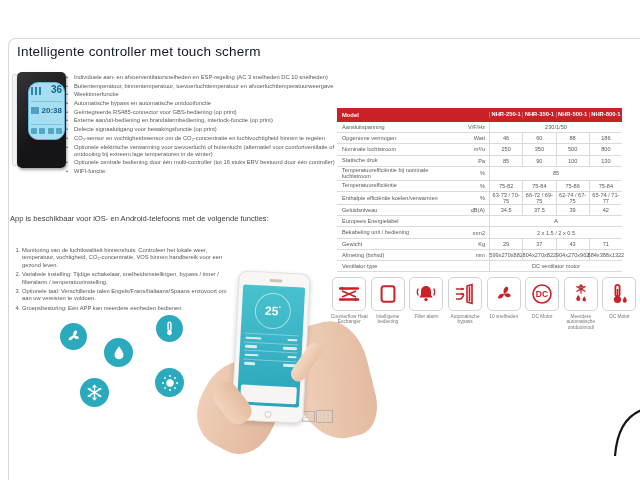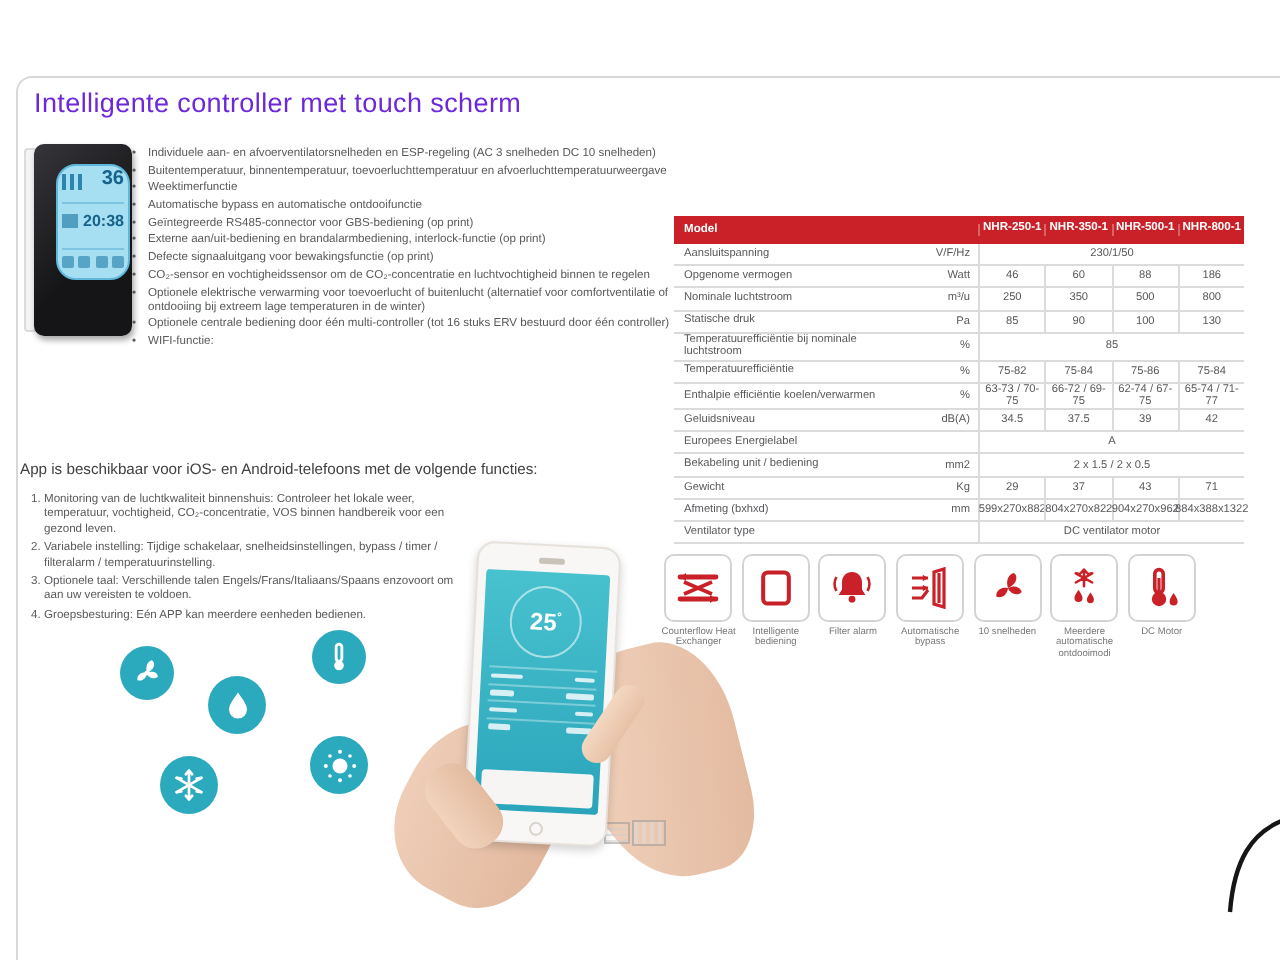--- a/index.html
+++ b/index.html
@@ -2,21 +2,21 @@
 <html><head>
 <meta charset="utf-8">
 <style>
   * { margin:0; padding:0; box-sizing:border-box; }
   body { font-family:"Liberation Sans", sans-serif; background:#fff; }
   #canvas { position:relative; width:640px; height:480px; background:#fff; overflow:hidden; }
 
   .frame { position:absolute; left:8px; top:38px; width:700px; height:520px;
            border-top:1px solid #d8d8d8; border-left:1px solid #d8d8d8; border-radius:8px 0 0 0; }
 
-  .title { position:absolute; left:17px; top:44px; font-size:13.5px; color:#6d28d9; letter-spacing:.2px; }
+  .title { position:absolute; left:17px; top:44px; font-size:13.5px; color:#0f172a; letter-spacing:.2px; }
 
   
   .device { position:absolute; left:12px; top:72px; width:56px; height:97px; }
   .device .side { position:absolute; left:0; top:2px; width:10px; height:92px; background:#f4f4f4; border:1px solid #dcdcdc; border-radius:2px; }
   .device .body { position:absolute; left:5px; top:0; width:49px; height:96px; background:linear-gradient(135deg,#35353a,#151517 60%); border-radius:5px; box-shadow:1px 2px 3px rgba(0,0,0,.35); }
   .device .screen { position:absolute; left:11px; top:10px; width:37px; height:58px; background:#a6def2; border:1px solid #5fb7dc; border-radius:10px; padding:2px; overflow:hidden; }
   .device .scr-top { display:flex; justify-content:space-between; align-items:flex-start; }
   .device .scr-ic { width:12px; height:8px; background:repeating-linear-gradient(90deg,#2c85ad 0 2px,transparent 2px 4px); margin-top:2px; }
   .device .scr-temp { font-size:10px; font-weight:bold; color:#15628b; line-height:1; }
   .device .scr-mid { display:flex; justify-content:space-between; align-items:center; margin-top:6px; border-top:1px solid #7cc4e2; padding-top:4px; }
@@ -24,21 +24,21 @@
   .device .scr-time { font-size:8px; font-weight:bold; color:#15628b; }
   .device .scr-btns { display:flex; justify-content:space-between; margin-top:9px; border-top:1px solid #7cc4e2; padding-top:3px; }
   .device .scr-btn { width:6px; height:6px; background:#2c85ad; opacity:.65; border-radius:1px; }
 
   
   .features { position:absolute; left:74px; top:74px; width:262px; list-style:none; }
   .features li { position:relative; font-size:5.8px; line-height:1.24; color:#58595b; margin-bottom:1.5px; padding-left:0; }
   .features li::before { content:"•"; position:absolute; left:-8px; top:0; color:#58595b; }
 
   
-  .app-intro { position:absolute; left:10px; top:230px; font-size:7.6px; color:#414042; }
+  .app-intro { position:absolute; left:10px; top:214px; font-size:7.6px; color:#414042; }
   .app-list { position:absolute; left:22px; top:247px; width:212px; }
   .app-list li { font-size:5.8px; line-height:1.28; color:#58595b; margin-bottom:2px; }
 
   
   .ticon { position:absolute; border-radius:50%; background:#2baabd; display:flex; align-items:center; justify-content:center; }
 
   
   .phone-scene { position:absolute; left:213px; top:264px; width:132px; height:172px; }
   .hand { position:absolute; background:#eac7b0; }
   .hand-right { left:78px; top:58px; width:80px; height:118px; border-radius:45% 40% 30% 55%; transform:rotate(-14deg); background:linear-gradient(100deg,#f2d3bd,#e2b99f); }
@@ -371,20 +371,29 @@
               <path d="M12 12c-1.2-4 0-7.2 3.2-8.2 2 1.2 1.8 4.4-.4 6.4-1 .9-2 1.4-2.8 1.8z"></path>
               <path d="M12 12c3.2-1.6 6.5-1 7.5 2.2-1.7 2-4.8 1.4-6.4-.4-.6-.7-1-1.2-1.1-1.8z"></path>
               <path d="M12 12c-.4 3.6-3 5.8-6.3 4.8-.6-2.6 1.6-4.8 4.2-5 .9 0 1.6 0 2.1.2z"></path>
             </g>
           </svg>
         </div>
         <div class="badge-label">10 snelheden</div>
       </div>
       <div class="badge">
         <div class="badge-box">
+          <svg width="24" height="24" viewBox="0 0 24 24">
+            <circle cx="12" cy="12" r="9" fill="none" stroke="#c92127" stroke-width="1.6"></circle>
+            <text x="12" y="15.2" text-anchor="middle" font-size="8.5" font-weight="bold" fill="#c92127" font-family="Liberation Sans, sans-serif">DC</text>
+          </svg>
+        </div>
+        <div class="badge-label">DC Motor</div>
+      </div>
+      <div class="badge">
+        <div class="badge-box">
           <svg width="22" height="22" viewBox="0 0 24 24">
             <g stroke="#c92127" stroke-width="1.4" stroke-linecap="round">
               <path d="M12 2v9M7.5 4l9 5M16.5 4l-9 5M12 2l-1.5 1.6M12 2l1.5 1.6M7.5 4l2.2.4M16.5 4l-2.2.4"></path>
             </g>
             <g fill="#c92127">
               <path d="M9 13c-1.5 2.2-2.2 3.4-2.2 4.5a2.2 2.2 0 004.4 0C11.2 16.4 10.5 15.2 9 13z"></path>
               <path d="M15.5 14.5c-1.3 1.9-1.9 3-1.9 3.9a1.9 1.9 0 003.8 0c0-.9-.6-2-1.9-3.9z"></path>
             </g>
           </svg>
         </div>

